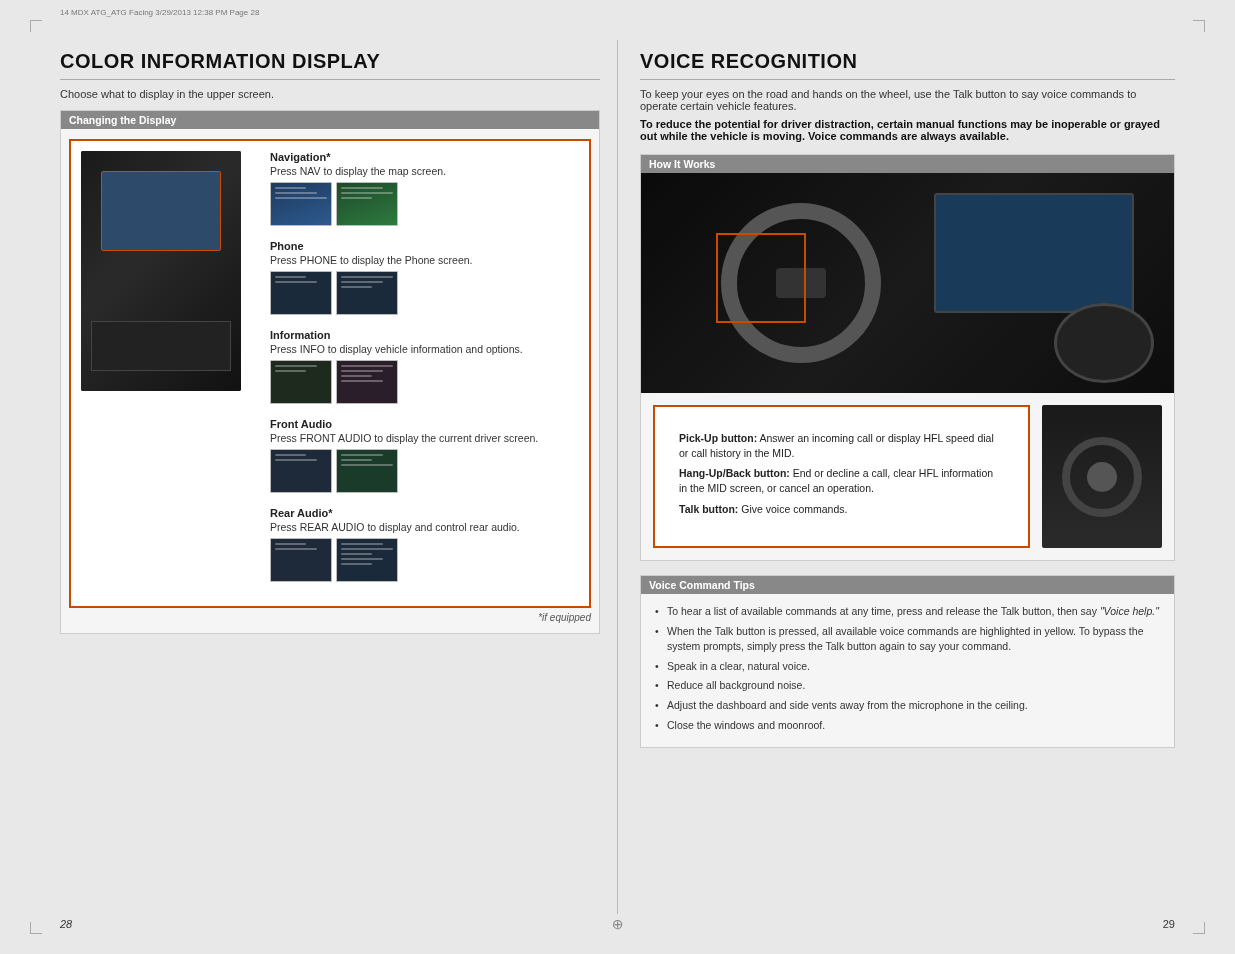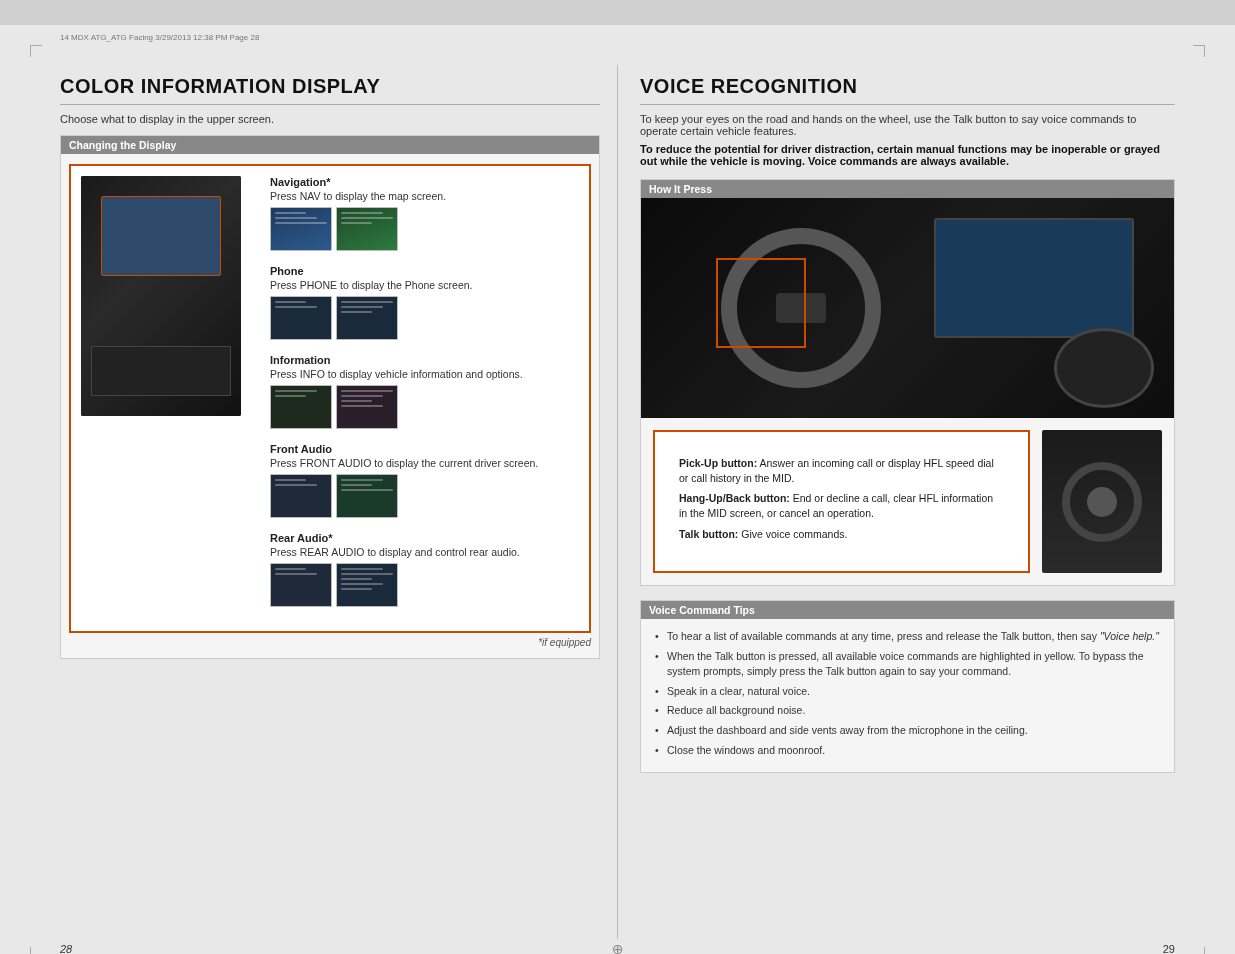--- a/index.html
+++ b/index.html
@@ -16,21 +16,20 @@
       width: 1235px;
       min-height: 954px;
       position: relative;
       padding: 0;
     }
     
     .content-area {
       display: flex;
       padding: 50px 60px 40px 60px;
       gap: 40px;
-      margin-top: 25px;
     }
     
     .left-col {
       flex: 0 0 540px;
       max-width: 540px;
     }
     
     .right-col {
       flex: 1;
     }
@@ -521,21 +520,21 @@
         </div>
       </div>
     </div>
 
     <div class="right-col">
       <h1 class="section-title">VOICE RECOGNITION</h1>
       <p class="voice-intro">To keep your eyes on the road and hands on the wheel, use the Talk button to say voice commands to operate certain vehicle features.</p>
       <p class="voice-warning">To reduce the potential for driver distraction, certain manual functions may be inoperable or grayed out while the vehicle is moving. Voice commands are always available.</p>
 
       <div class="how-it-works-box">
-        <div class="how-it-works-header">How It Press</div>
+        <div class="how-it-works-header">How It Works</div>
         <div class="how-it-works-body">
 
           <div class="steering-img">
             <div class="steering-wheel-sim">
               <div class="steering-center"></div>
             </div>
             <div class="dashboard-screen"></div>
 
             <div class="highlight-box-orange" style="top:60px;left:75px;width:90px;height:90px;"></div>
             <div class="buttons-sim"></div>

